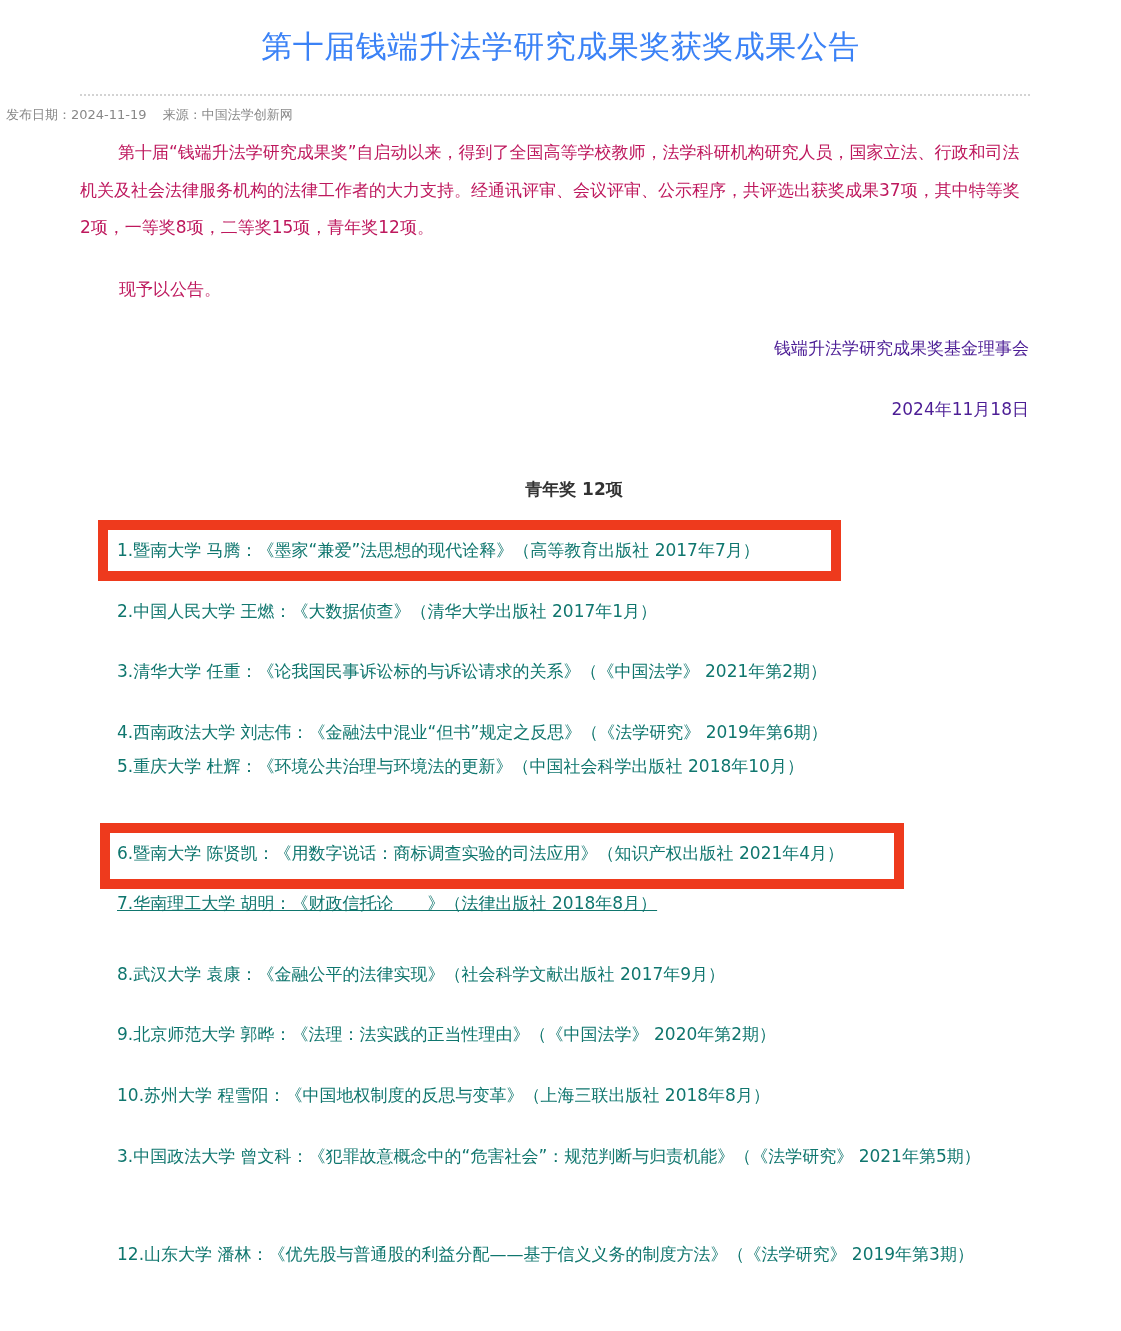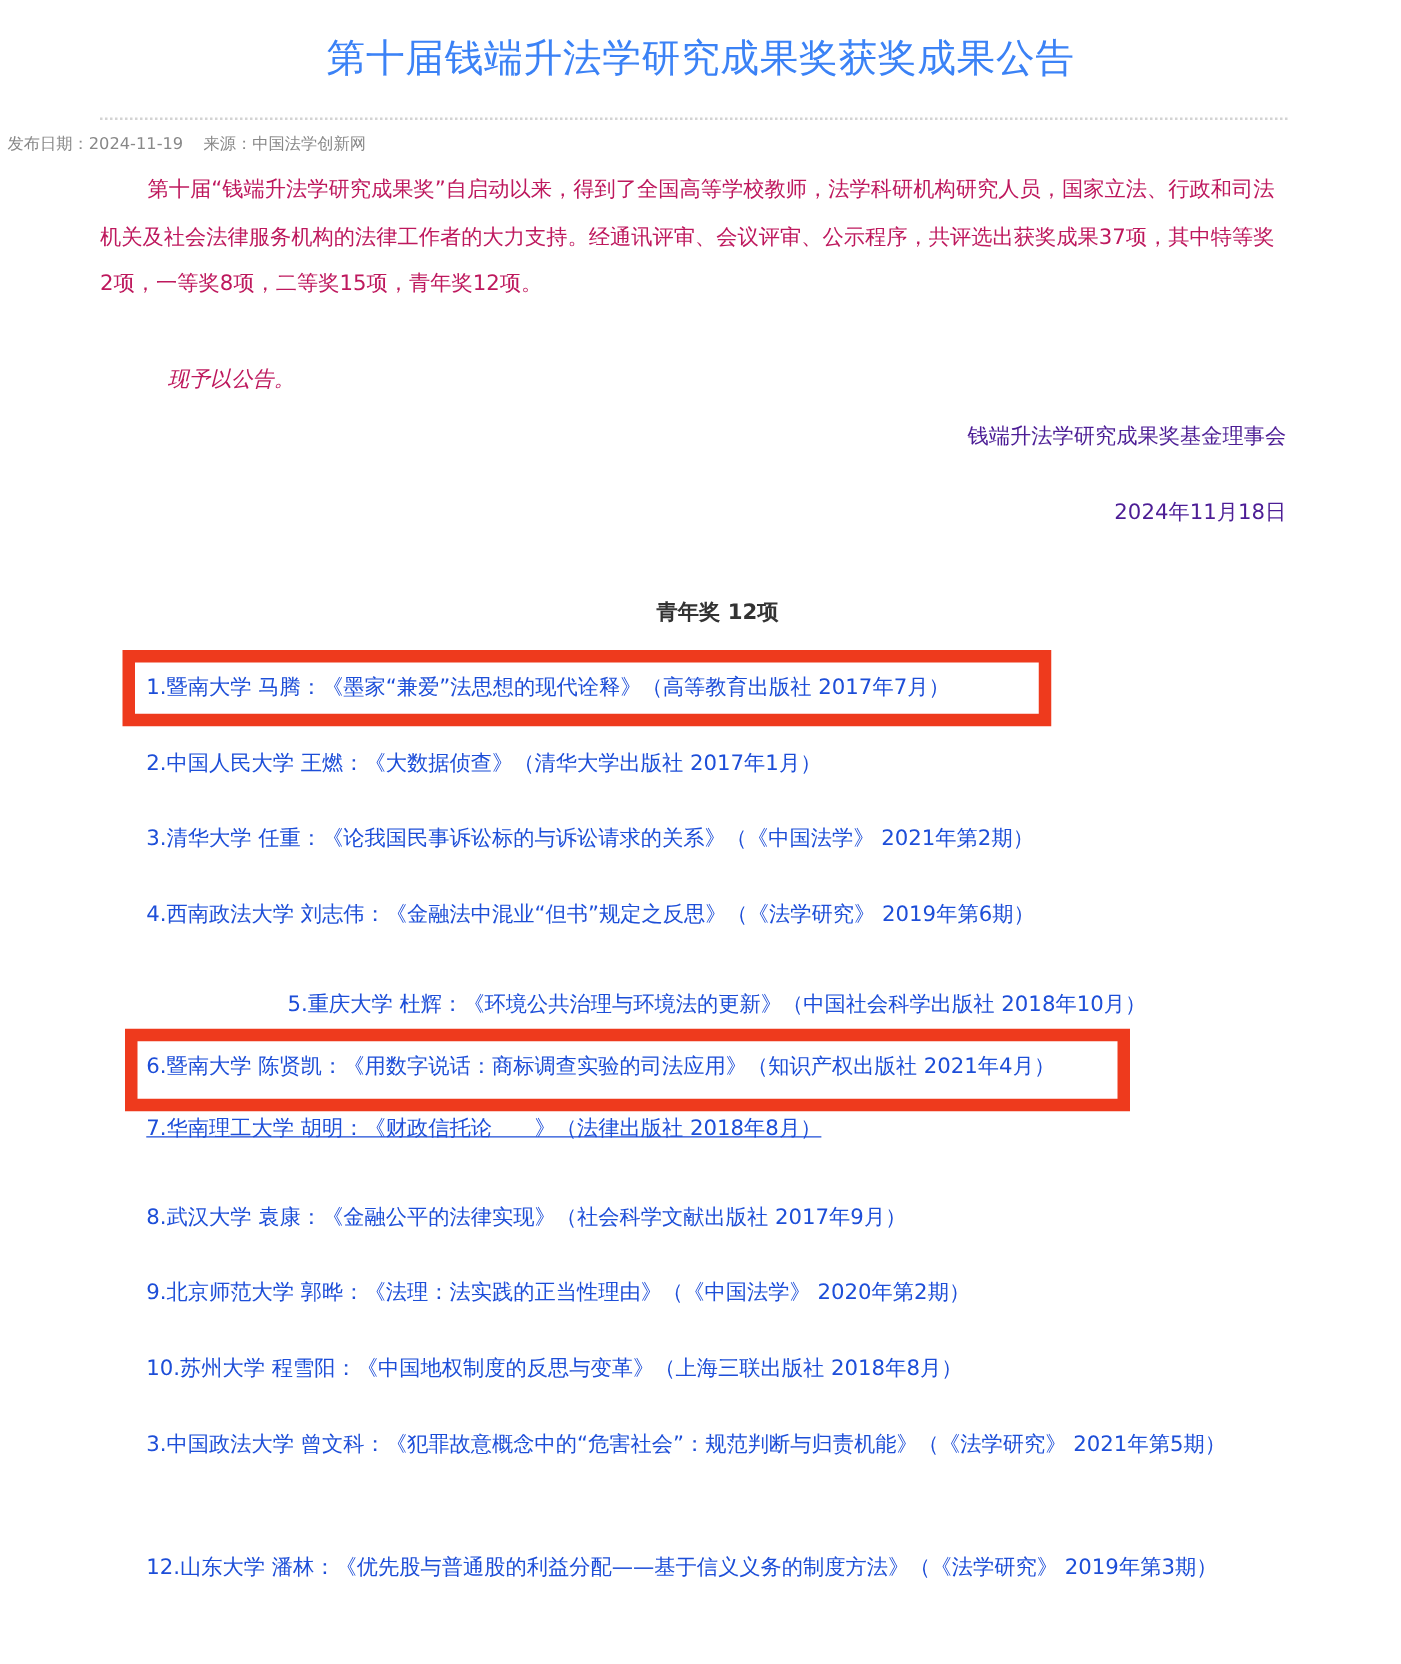--- a/index.html
+++ b/index.html
@@ -15,50 +15,50 @@
     .para { position: absolute; left: 80px; width: 950px; font-size: 17px; line-height: 37.5px;
             color: #be185d; font-family: "DejaVu Sans", sans-serif; }
     .p1 { top: 134px; text-indent: 38px; }
     .p2 { top: 270px; text-indent: 38px; }
     .sig { position: absolute; right: 92px; font-size: 17px; color: #4c1d95; }
     .sig1 { top: 337px; }
     .sig2 { top: 398px; }
     .section-title { position: absolute; left: 0; top: 478px; width: 1148px; text-align: center;
                      font-size: 17px; font-weight: bold; color: #333; }
     .item { position: absolute; left: 80px; width: 950px; font-size: 17px; line-height: 38px;
-            color: #1d4ed8; text-indent: 37px; white-space: normal; }
+            color: #0f766e; text-indent: 37px; white-space: normal; }
     .highlight-box { position: absolute; border: 10px solid #ee3a1d; box-sizing: border-box; }
     .hb1 { left: 98px; top: 520px; width: 743px; height: 61px; }
     .hb2 { left: 100px; top: 823px; width: 804px; height: 66px; }
   </style>
 </head>
 <body>
 
 <div>
   <h1 class="title" style="margin:0;font-weight:normal;">第十届钱端升法学研究成果奖获奖成果公告</h1>
   <div class="divider"></div>
   <div class="meta">
     <span>发布日期：2024-11-19</span>
     <span>来源：中国法学创新网</span>
   </div>
 
   <p class="para p1" style="margin:0;">第十届“钱端升法学研究成果奖”自启动以来，得到了全国高等学校教师，法学科研机构研究人员，国家立法、行政和司法机关及社会法律服务机构的法律工作者的大力支持。经通讯评审、会议评审、公示程序，共评选出获奖成果37项，其中特等奖2项，一等奖8项，二等奖15项，青年奖12项。</p>
-  <p class="para p2" style="margin:16px;font-style:italic;">现予以公告。</p>
+  <p class="para p2" style="margin:1px;">现予以公告。</p>
 
   <div class="sig sig1">钱端升法学研究成果奖基金理事会</div>
   <div class="sig sig2">2024年11月18日</div>
 
   <div class="section-title">青年奖 12项</div>
 
   <div>
     <div class="item" style="top:531px;">1.暨南大学 马腾：《墨家“兼爱”法思想的现代诠释》（高等教育出版社 2017年7月）</div>
     <div class="item" style="top:592px;">2.中国人民大学 王燃：《大数据侦查》（清华大学出版社 2017年1月）</div>
     <div class="item" style="top:652px;">3.清华大学 任重：《论我国民事诉讼标的与诉讼请求的关系》（《中国法学》 2021年第2期）</div>
     <div class="item" style="top:713px;">4.西南政法大学 刘志伟：《金融法中混业“但书”规定之反思》（《法学研究》 2019年第6期）</div>
-    <div class="item" style="top:785px;text-align:center;">5.重庆大学 杜辉：《环境公共治理与环境法的更新》（中国社会科学出版社 2018年10月）</div>
+    <div class="item" style="top:747px;">5.重庆大学 杜辉：《环境公共治理与环境法的更新》（中国社会科学出版社 2018年10月）</div>
     <div class="item" style="top:834px;">6.暨南大学 陈贤凯：《用数字说话：商标调查实验的司法应用》（知识产权出版社 2021年4月）</div>
     <div class="item" style="top:884px;text-decoration:underline;">7.华南理工大学 胡明：《财政信托论　　》（法律出版社 2018年8月）</div>
     <div class="item" style="top:955px;">8.武汉大学 袁康：《金融公平的法律实现》（社会科学文献出版社 2017年9月）</div>
     <div class="item" style="top:1015px;">9.北京师范大学 郭晔：《法理：法实践的正当性理由》（《中国法学》 2020年第2期）</div>
     <div class="item" style="top:1076px;">10.苏州大学 程雪阳：《中国地权制度的反思与变革》（上海三联出版社 2018年8月）</div>
     <div class="item" style="top:1137px;">3.中国政法大学 曾文科：《犯罪故意概念中的“危害社会”：规范判断与归责机能》（《法学研究》 2021年第5期）</div>
     <div class="item" style="top:1235px;">12.山东大学 潘林：《优先股与普通股的利益分配——基于信义义务的制度方法》（《法学研究》 2019年第3期）</div>
   </div>
 
   <div class="highlight-box hb1"></div>

